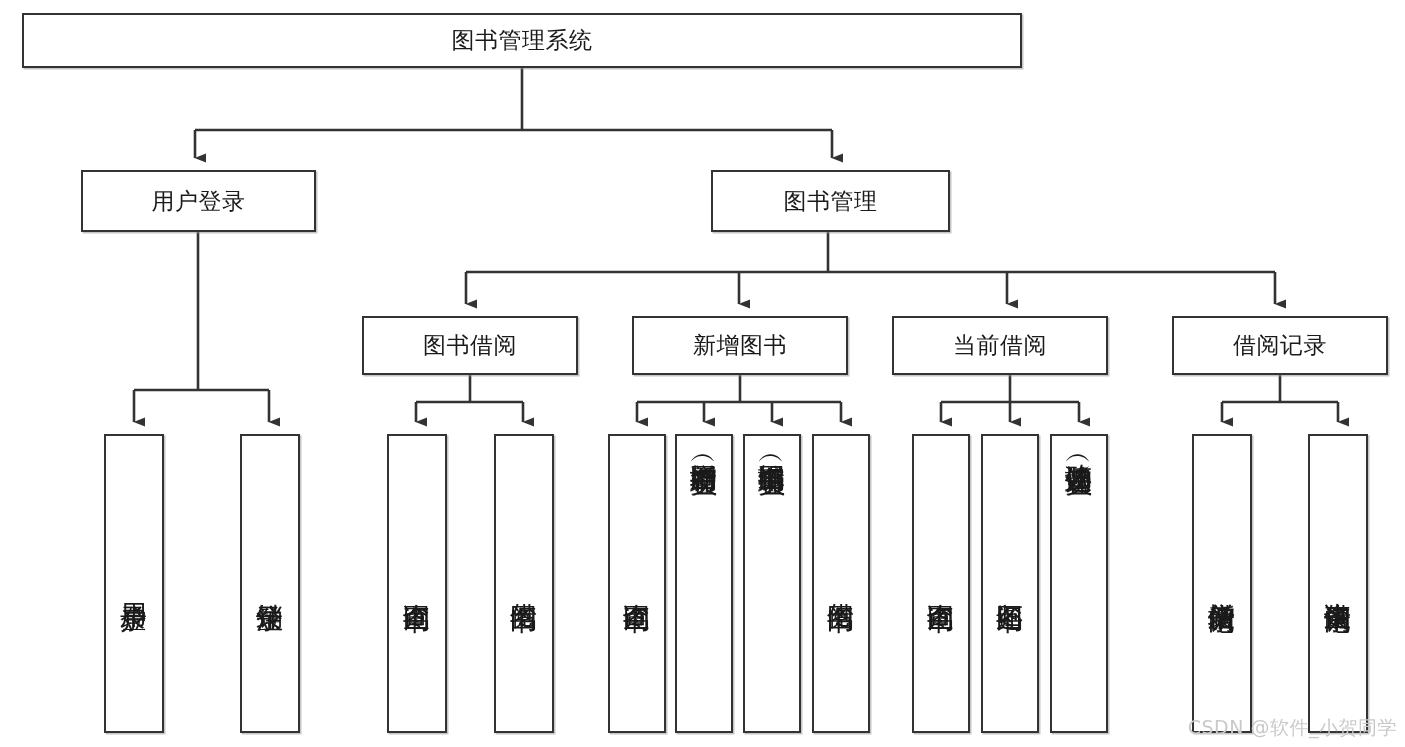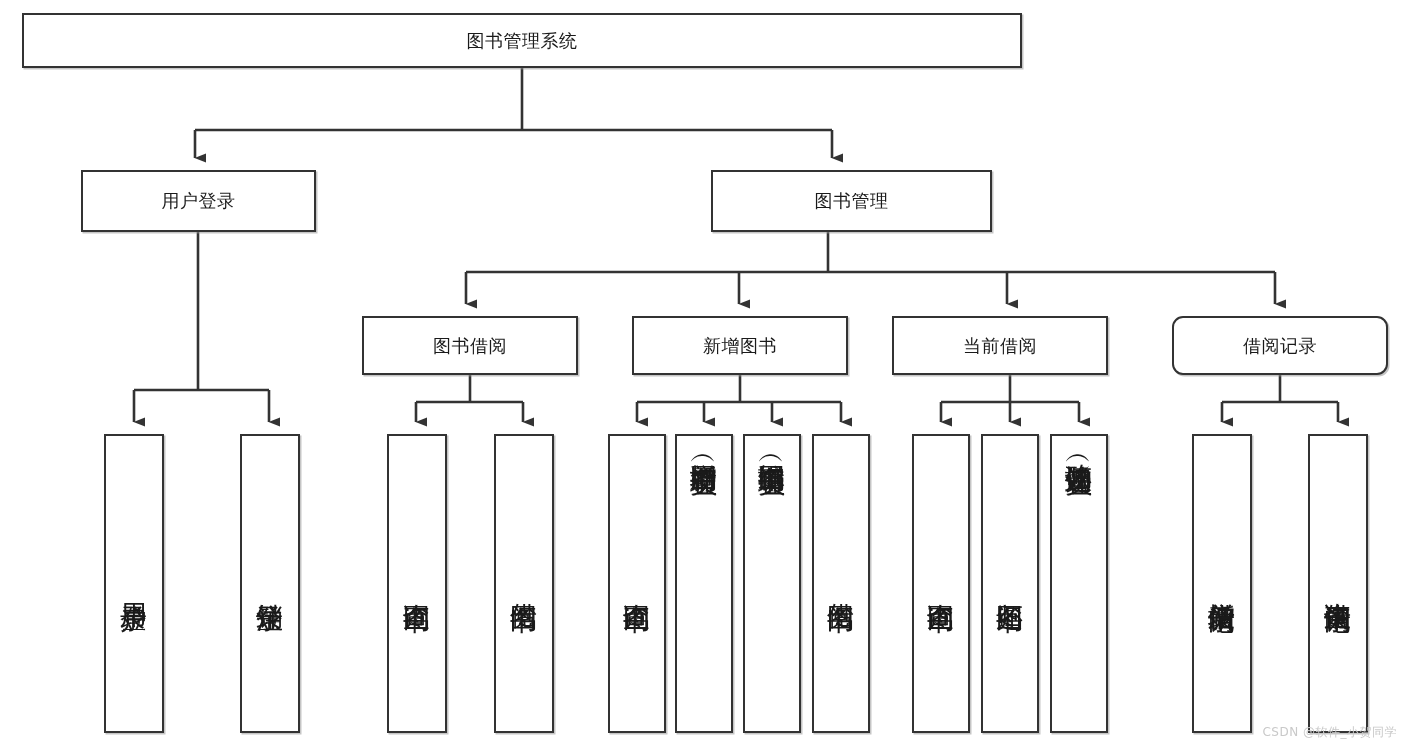--- a/index.html
+++ b/index.html
@@ -35,21 +35,21 @@
     justify-content: center;
     color: #1a1a1a;
   }
   .node .label {
     display: block;
     line-height: 1.08;
     letter-spacing: 0.5px;
     white-space: nowrap;
   }
   .node.horiz .label {
-    font-size: 18px;
+    font-size: 23px;
   }
   .node.vert {
     align-items: flex-start;
     justify-content: center;
     padding-top: 6px;
   }
   .node.vert .label {
     writing-mode: vertical-rl;
     text-orientation: upright;
     font-size: 27px;
@@ -57,21 +57,21 @@
     letter-spacing: 1px;
   }
   .node.vert.midtext {
     align-items: center;
     padding-top: 0;
   }
   #watermark {
     position: absolute;
     right: 8px;
     bottom: 6px;
-    font-size: 12px;
+    font-size: 19px;
     color: #c9c9c9;
     letter-spacing: 0.5px;
     white-space: nowrap;
     user-select: none;
   }
 </style>
 </head>
 <body>
 
 <div id="stage">
@@ -127,37 +127,37 @@
   </svg>
 
   <div class="node horiz" style="left:22px; top:13px; width:1000px; height:55px;">
     <span class="label">图书管理系统</span>
   </div>
 
   <div class="node horiz" style="left:81px; top:170px; width:235px; height:62px;">
     <span class="label">用户登录</span>
   </div>
 
-  <div class="node horiz" style="left:711px; top:170px; width:281px; height:62px;">
+  <div class="node horiz" style="left:711px; top:170px; width:239px; height:62px;">
     <span class="label">图书管理</span>
   </div>
 
   <div class="node horiz" style="left:362px; top:316px; width:216px; height:59px;">
     <span class="label">图书借阅</span>
   </div>
 
   <div class="node horiz" style="left:632px; top:316px; width:216px; height:59px;">
     <span class="label">新增图书</span>
   </div>
 
   <div class="node horiz" style="left:892px; top:316px; width:216px; height:59px;">
     <span class="label">当前借阅</span>
   </div>
 
-  <div class="node horiz" style="left:1172px; top:316px; width:216px; height:59px;border-radius:11px;">
+  <div class="node horiz" style="left:1172px; top:316px; width:216px; height:59px;">
     <span class="label">借阅记录</span>
   </div>
 
   <div class="node vert midtext" style="left:104px; top:434px; width:60px; height:299px;">
     <span class="label">用户登录</span>
   </div>
 
   <div class="node vert midtext" style="left:240px; top:434px; width:60px; height:299px;">
     <span class="label">注销登录</span>
   </div>

